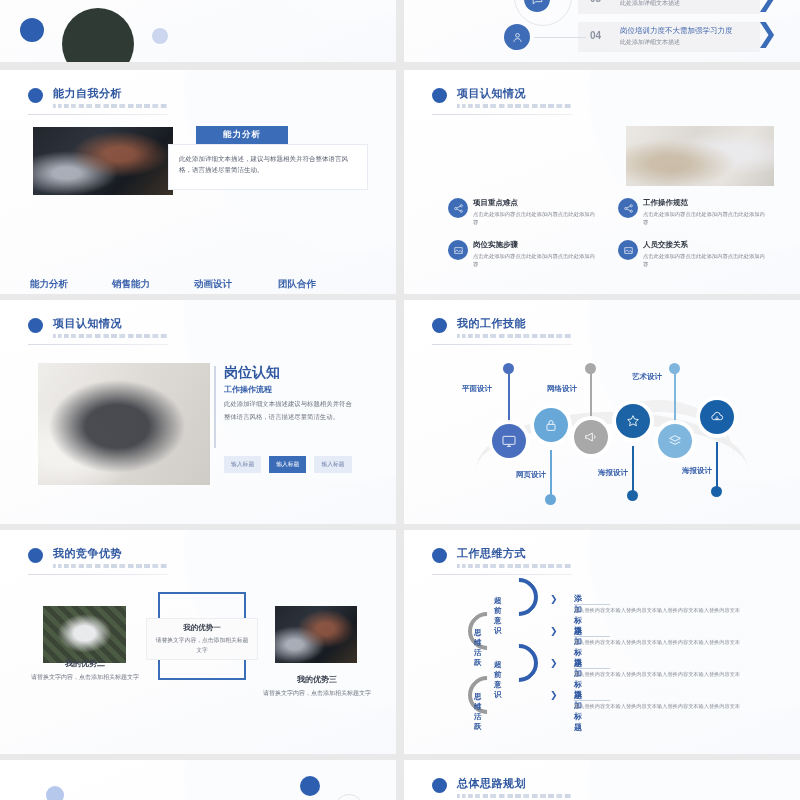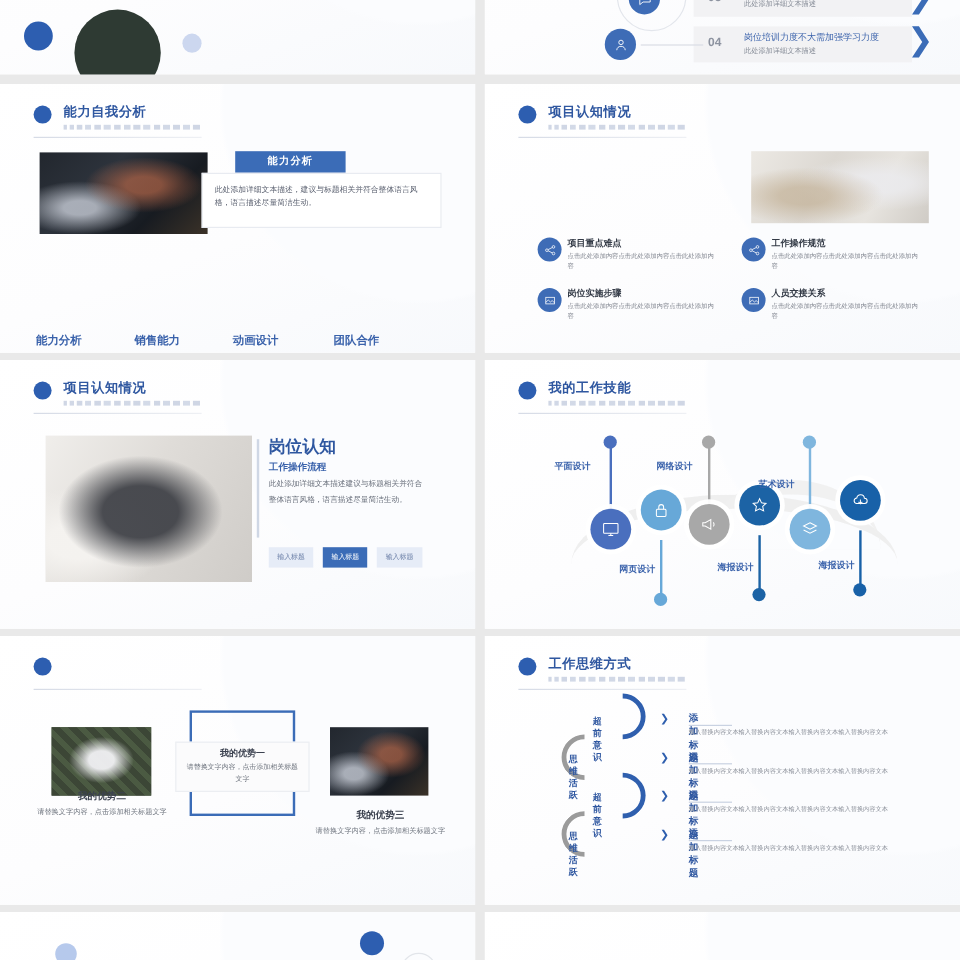--- a/index.html
+++ b/index.html
@@ -380,21 +380,21 @@
       <div class="skBall" style="left:212px; top:104px; background:#1c63a5;">
         <svg viewBox="0 0 24 24">
             <path d="M12 4l2.4 5.1 5.6.7-4.1 3.8 1.1 5.5L12 16.4 6.9 19.1 8 13.6 4 9.8l5.6-.7z"></path>
           </svg>
       </div>
     </div>
 
     <div class="skNode">
       <div class="skStem" style="left:270px; top:68px; height:62px; background:#7fb6de;"></div>
       <div class="skDot" style="left:265px; top:63px; background:#7fb6de;"></div>
-      <div class="skLabel" style="left:228px; top:99px;">艺术设计</div>
+      <div class="skLabel" style="left:228px; top:72px;">艺术设计</div>
       <div class="skBall" style="left:254px; top:124px; background:#7fb6de;">
         <svg viewBox="0 0 24 24">
             <path d="M12 4l8 4-8 4-8-4z"></path>
             <path d="M4 13l8 4 8-4"></path>
           </svg>
       </div>
     </div>
 
     <div class="skNode">
       <div class="skStem" style="left:312px; top:142px; height:52px; background:#1861a8;"></div>
@@ -406,20 +406,24 @@
             <path d="M12 11v5M9.6 13.8 12 16.3l2.4-2.5"></path>
           </svg>
       </div>
     </div>
   </div>
 
   <div class="slide" style="left:0; top:530px;">
     <div class="slide-bg"></div>
     <div class="sec-head">
       <div class="sec-dot"></div>
+      <div class="sec-txt">
+        <div class="sec-title">我的竞争优势</div>
+        <div class="sec-sub"></div>
+      </div>
     </div>
     <div class="sec-underline"></div>
 
     <div class="photo ph-robot" style="left:43px; top:76px; width:83px; height:57px;"></div>
     <div class="advSide" style="left:30px; top:128px;">
       <div class="t">我的优势二</div>
       <div class="b">请替换文字内容，点击添加相关标题文字</div>
     </div>
 
     <div class="advFrame"></div>
@@ -485,16 +489,23 @@
 
   <div class="slide" style="left:0; top:760px;">
     <div class="slide-bg"></div>
     <div class="deco" style="left:46px; top:26px; width:18px; height:18px; background:#b6c9ec;"></div>
     <div class="deco" style="left:300px; top:16px; width:20px; height:20px; background:#2d5eb0;"></div>
     <div class="deco" style="left:334px; top:34px; width:30px; height:30px; border:1px solid #e2e5ea;"></div>
   </div>
 
   <div class="slide" style="left:404px; top:760px;">
     <div class="slide-bg"></div>
+    <div class="sec-head" style="top:16px;">
+      <div class="sec-dot"></div>
+      <div class="sec-txt">
+        <div class="sec-title">总体思路规划</div>
+        <div class="sec-sub"></div>
+      </div>
+    </div>
 
   </div>
 
 </div>
 
 </body></html>

